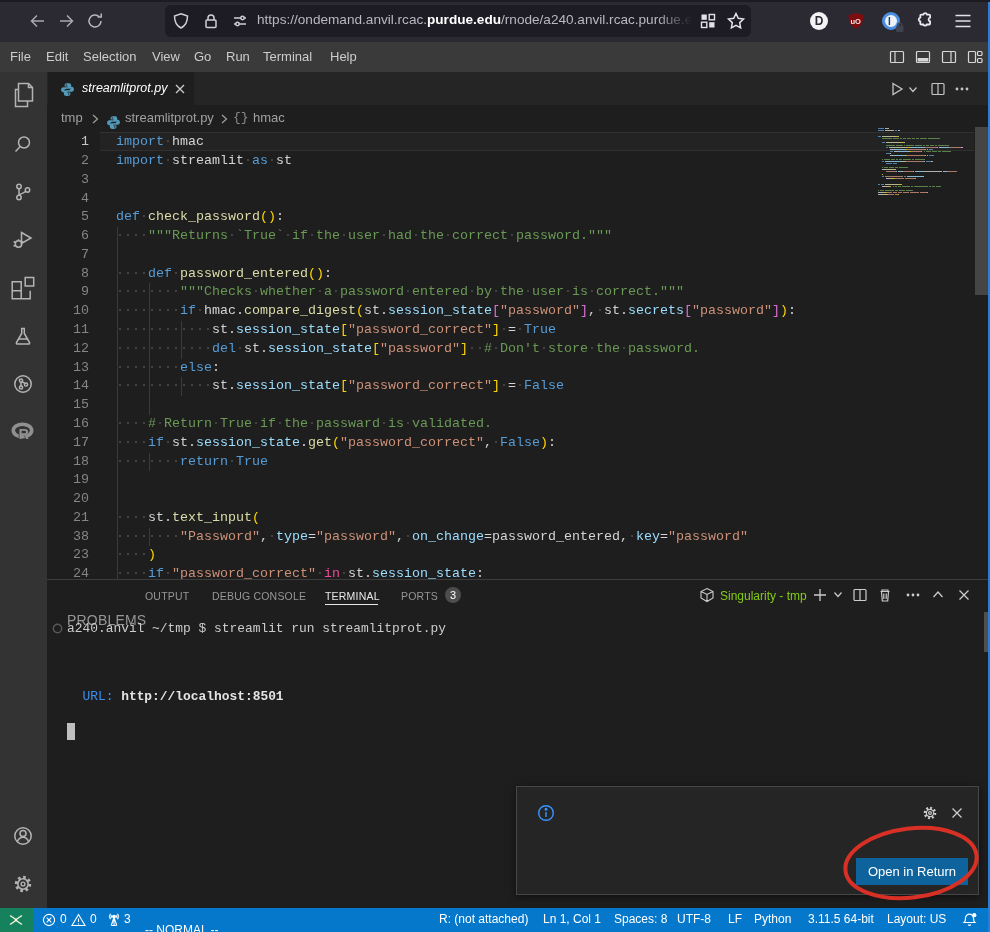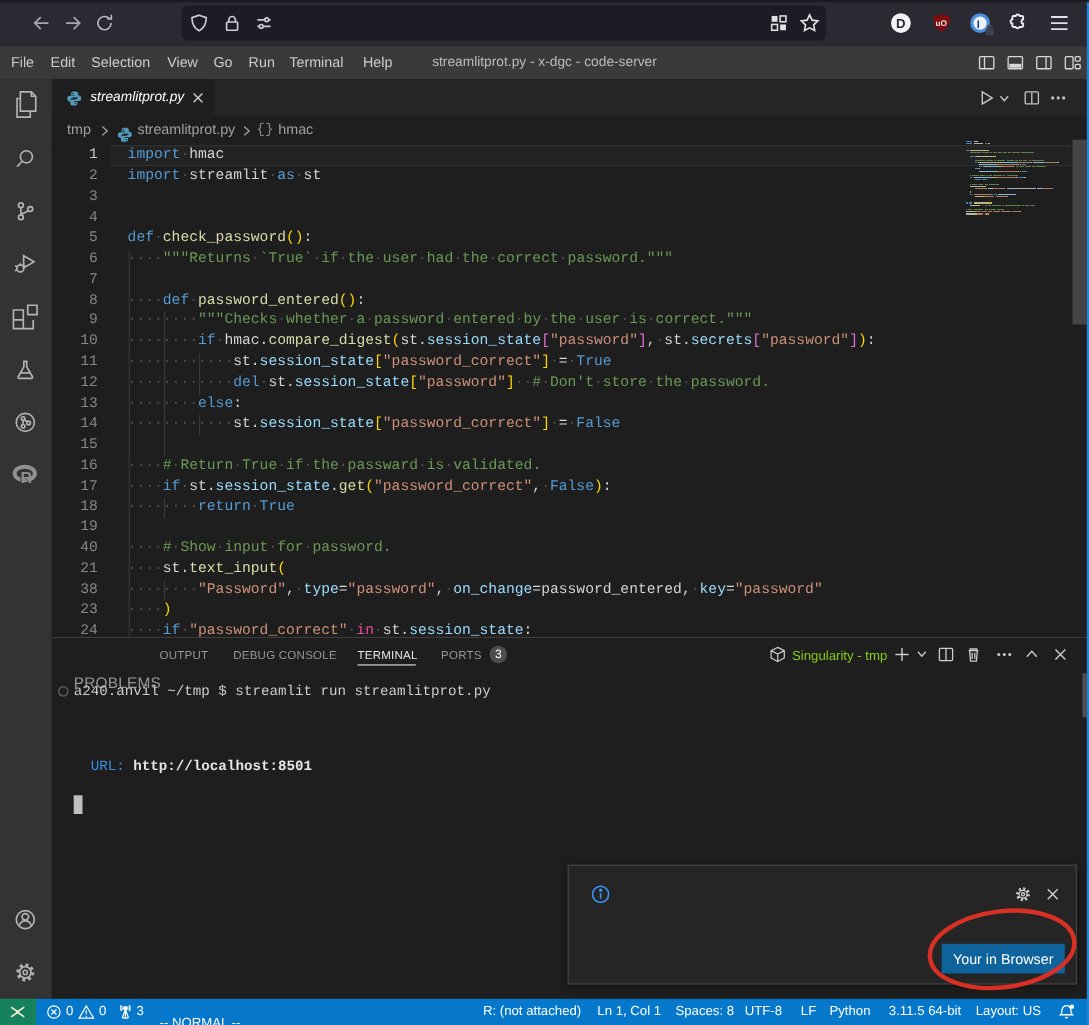--- a/index.html
+++ b/index.html
@@ -31,20 +31,21 @@
       </svg>
 <svg class="ic" width="18" height="18" style="left:202px;top:12px" fill="none" stroke="#cfced6" stroke-width="1.5">
         <rect x="4" y="8" width="10" height="7.5" rx="1"></rect>
         <path d="M6 8 V6 a3 3 0 0 1 6 0 v2"></path>
       </svg>
 <svg class="ic" width="18" height="18" style="left:231px;top:12px" fill="none" stroke="#cfced6" stroke-width="1.5">
         <path d="M3 6 h7 M13 6 h2 M3 12 h2 M8 12 h7"></path>
         <circle cx="11.5" cy="6" r="1.7"></circle>
         <circle cx="6.5" cy="12" r="1.7"></circle>
       </svg>
+<div class="abs" style="left:257px;top:12px;font-size:13.6px;color:#b9b7c3;white-space:nowrap;width:435px;overflow:hidden;-webkit-mask-image:linear-gradient(90deg,#000 92%,transparent)">https://ondemand.anvil.rcac.<span style="color:#ffffff;font-weight:bold">purdue.edu</span>/rnode/a240.anvil.rcac.purdue.e</div>
 <svg class="ic" width="18" height="18" style="left:699px;top:12px" fill="#e2e1e6">
         <rect x="2.5" y="2.5" width="5.3" height="5.3"></rect>
         <rect x="10.2" y="2.5" width="5.3" height="5.3" fill="none" stroke="#e2e1e6" stroke-width="1.4"></rect>
         <rect x="2.5" y="10.2" width="5.3" height="5.3" fill="none" stroke="#e2e1e6" stroke-width="1.4"></rect>
         <rect x="10.2" y="10.2" width="5.3" height="5.3"></rect>
       </svg>
 <svg class="ic" width="20" height="20" style="left:726px;top:11px" fill="none" stroke="#e2e1e6" stroke-width="1.5">
         <path d="M10 2.5 l2.3 4.8 5.2 .7 -3.8 3.6 .9 5.2 -4.6 -2.5 -4.6 2.5 .9 -5.2 -3.8 -3.6 5.2 -.7 z"></path>
       </svg>
 <div class="abs" style="left:810px;top:12px;width:18px;height:18px;border-radius:50%;background:#f3f2f4"></div>
@@ -70,21 +71,20 @@
 </div>
 <div class="abs" style="left:0;top:42px;width:990px;height:30px;background:#3a3a3b;color:#cccccc;font-size:13px">
 <span class="abs" style="left:10px;top:7px">File</span>
 <span class="abs" style="left:46px;top:7px">Edit</span>
 <span class="abs" style="left:83px;top:7px">Selection</span>
 <span class="abs" style="left:152px;top:7px">View</span>
 <span class="abs" style="left:194px;top:7px">Go</span>
 <span class="abs" style="left:226px;top:7px">Run</span>
 <span class="abs" style="left:263px;top:7px">Terminal</span>
 <span class="abs" style="left:330px;top:7px">Help</span>
-<div class="abs" style="left:300px;top:7px;width:390px;text-align:center;color:#bbbbbb;font-size:12.5px">streamlitprot.py - x-dgc - code-server</div>
 <svg class="ic" width="16" height="16" style="left:889px;top:7px" fill="none" stroke="#d7d7d7" stroke-width="1.2">
         <rect x="1.5" y="2.5" width="13" height="11" rx="1"></rect>
         <path d="M6 3 v10"></path>
       </svg>
 <svg class="ic" width="16" height="16" style="left:915px;top:7px" fill="none" stroke="#d7d7d7" stroke-width="1.2">
         <rect x="1.5" y="2.5" width="13" height="11" rx="1"></rect>
         <rect x="2.6" y="9" width="10.8" height="3.6" fill="#d7d7d7" stroke="none"></rect>
       </svg>
 <svg class="ic" width="16" height="16" style="left:941px;top:7px" fill="none" stroke="#d7d7d7" stroke-width="1.2">
         <rect x="1.5" y="2.5" width="13" height="11" rx="1"></rect>
@@ -210,21 +210,21 @@
     <div class="gut" style="top:302.2px;color:#858585">10</div>
     <div class="gut" style="top:321.0px;color:#858585">11</div>
     <div class="gut" style="top:339.8px;color:#858585">12</div>
     <div class="gut" style="top:358.6px;color:#858585">13</div>
     <div class="gut" style="top:377.3px;color:#858585">14</div>
     <div class="gut" style="top:396.1px;color:#858585">15</div>
     <div class="gut" style="top:414.9px;color:#858585">16</div>
     <div class="gut" style="top:433.7px;color:#858585">17</div>
     <div class="gut" style="top:452.5px;color:#858585">18</div>
     <div class="gut" style="top:471.2px;color:#858585">19</div>
-    <div class="gut" style="top:490.0px;color:#858585">40</div>
+    <div class="gut" style="top:490.0px;color:#858585">20</div>
     <div class="gut" style="top:508.8px;color:#858585">21</div>
     <div class="gut" style="top:527.6px;color:#858585">38</div>
     <div class="gut" style="top:546.4px;color:#858585">23</div>
     <div class="gut" style="top:565.1px;color:#858585">24</div>
     <div class="cl" style="top:133.2px"><b style="color:#569cd6">import</b><i>·</i><b style="color:#d4d4d4">hmac</b></div>
     <div class="cl" style="top:152.0px"><b style="color:#569cd6">import</b><i>·</i><b style="color:#d4d4d4">streamlit</b><i>·</i><b style="color:#569cd6">as</b><i>·</i><b style="color:#d4d4d4">st</b></div>
     <div class="cl" style="top:170.8px"></div>
     <div class="cl" style="top:189.5px"></div>
     <div class="cl" style="top:208.3px"><b style="color:#569cd6">def</b><i>·</i><b style="color:#dcdcaa">check_password</b><b style="color:#ffd700">()</b><b style="color:#d4d4d4">:</b></div>
     <div class="cl" style="top:227.1px"><i>·</i><i>·</i><i>·</i><i>·</i><b style="color:#6a9955">"""Returns</b><i>·</i><b style="color:#6a9955">`True`</b><i>·</i><b style="color:#6a9955">if</b><i>·</i><b style="color:#6a9955">the</b><i>·</i><b style="color:#6a9955">user</b><i>·</i><b style="color:#6a9955">had</b><i>·</i><b style="color:#6a9955">the</b><i>·</i><b style="color:#6a9955">correct</b><i>·</i><b style="color:#6a9955">password."""</b></div>
@@ -234,21 +234,20 @@
     <div class="cl" style="top:302.2px"><i>·</i><i>·</i><i>·</i><i>·</i><i>·</i><i>·</i><i>·</i><i>·</i><b style="color:#569cd6">if</b><i>·</i><b style="color:#d4d4d4">hmac.</b><b style="color:#dcdcaa">compare_digest</b><b style="color:#ffd700">(</b><b style="color:#d4d4d4">st.</b><b style="color:#9cdcfe">session_state</b><b style="color:#da70d6">[</b><b style="color:#ce9178">"password"</b><b style="color:#da70d6">]</b><b style="color:#d4d4d4">,</b><i>·</i><b style="color:#d4d4d4">st.</b><b style="color:#9cdcfe">secrets</b><b style="color:#da70d6">[</b><b style="color:#ce9178">"password"</b><b style="color:#da70d6">]</b><b style="color:#ffd700">)</b><b style="color:#d4d4d4">:</b></div>
     <div class="cl" style="top:321.0px"><i>·</i><i>·</i><i>·</i><i>·</i><i>·</i><i>·</i><i>·</i><i>·</i><i>·</i><i>·</i><i>·</i><i>·</i><b style="color:#d4d4d4">st.</b><b style="color:#9cdcfe">session_state</b><b style="color:#ffd700">[</b><b style="color:#ce9178">"password_correct"</b><b style="color:#ffd700">]</b><i>·</i><b style="color:#d4d4d4">=</b><i>·</i><b style="color:#569cd6">True</b></div>
     <div class="cl" style="top:339.8px"><i>·</i><i>·</i><i>·</i><i>·</i><i>·</i><i>·</i><i>·</i><i>·</i><i>·</i><i>·</i><i>·</i><i>·</i><b style="color:#569cd6">del</b><i>·</i><b style="color:#d4d4d4">st.</b><b style="color:#9cdcfe">session_state</b><b style="color:#ffd700">[</b><b style="color:#ce9178">"password"</b><b style="color:#ffd700">]</b><i>·</i><i>·</i><b style="color:#6a9955">#</b><i>·</i><b style="color:#6a9955">Don't</b><i>·</i><b style="color:#6a9955">store</b><i>·</i><b style="color:#6a9955">the</b><i>·</i><b style="color:#6a9955">password.</b></div>
     <div class="cl" style="top:358.6px"><i>·</i><i>·</i><i>·</i><i>·</i><i>·</i><i>·</i><i>·</i><i>·</i><b style="color:#569cd6">else</b><b style="color:#d4d4d4">:</b></div>
     <div class="cl" style="top:377.3px"><i>·</i><i>·</i><i>·</i><i>·</i><i>·</i><i>·</i><i>·</i><i>·</i><i>·</i><i>·</i><i>·</i><i>·</i><b style="color:#d4d4d4">st.</b><b style="color:#9cdcfe">session_state</b><b style="color:#ffd700">[</b><b style="color:#ce9178">"password_correct"</b><b style="color:#ffd700">]</b><i>·</i><b style="color:#d4d4d4">=</b><i>·</i><b style="color:#569cd6">False</b></div>
     <div class="cl" style="top:396.1px"></div>
     <div class="cl" style="top:414.9px"><i>·</i><i>·</i><i>·</i><i>·</i><b style="color:#6a9955">#</b><i>·</i><b style="color:#6a9955">Return</b><i>·</i><b style="color:#6a9955">True</b><i>·</i><b style="color:#6a9955">if</b><i>·</i><b style="color:#6a9955">the</b><i>·</i><b style="color:#6a9955">passward</b><i>·</i><b style="color:#6a9955">is</b><i>·</i><b style="color:#6a9955">validated.</b></div>
     <div class="cl" style="top:433.7px"><i>·</i><i>·</i><i>·</i><i>·</i><b style="color:#569cd6">if</b><i>·</i><b style="color:#d4d4d4">st.</b><b style="color:#9cdcfe">session_state</b><b style="color:#d4d4d4">.</b><b style="color:#dcdcaa">get</b><b style="color:#ffd700">(</b><b style="color:#ce9178">"password_correct"</b><b style="color:#d4d4d4">,</b><i>·</i><b style="color:#569cd6">False</b><b style="color:#ffd700">)</b><b style="color:#d4d4d4">:</b></div>
     <div class="cl" style="top:452.5px"><i>·</i><i>·</i><i>·</i><i>·</i><i>·</i><i>·</i><i>·</i><i>·</i><b style="color:#569cd6">return</b><i>·</i><b style="color:#569cd6">True</b></div>
     <div class="cl" style="top:471.2px"></div>
-    <div class="cl" style="top:490.0px"><i>·</i><i>·</i><i>·</i><i>·</i><b style="color:#6a9955">#</b><i>·</i><b style="color:#6a9955">Show</b><i>·</i><b style="color:#6a9955">input</b><i>·</i><b style="color:#6a9955">for</b><i>·</i><b style="color:#6a9955">password.</b></div>
     <div class="cl" style="top:508.8px"><i>·</i><i>·</i><i>·</i><i>·</i><b style="color:#d4d4d4">st.</b><b style="color:#dcdcaa">text_input</b><b style="color:#ffd700">(</b></div>
     <div class="cl" style="top:527.6px"><i>·</i><i>·</i><i>·</i><i>·</i><i>·</i><i>·</i><i>·</i><i>·</i><b style="color:#ce9178">"Password"</b><b style="color:#d4d4d4">,</b><i>·</i><b style="color:#9cdcfe">type</b><b style="color:#d4d4d4">=</b><b style="color:#ce9178">"password"</b><b style="color:#d4d4d4">,</b><i>·</i><b style="color:#9cdcfe">on_change</b><b style="color:#d4d4d4">=</b><b style="color:#d4d4d4">password_entered</b><b style="color:#d4d4d4">,</b><i>·</i><b style="color:#9cdcfe">key</b><b style="color:#d4d4d4">=</b><b style="color:#ce9178">"password"</b></div>
     <div class="cl" style="top:546.4px"><i>·</i><i>·</i><i>·</i><i>·</i><b style="color:#ffd700">)</b></div>
     <div class="cl" style="top:565.1px"><i>·</i><i>·</i><i>·</i><i>·</i><b style="color:#569cd6">if</b><i>·</i><b style="color:#ce9178">"password_correct"</b><i>·</i><b style="color:#ec4899">in</b><i>·</i><b style="color:#d4d4d4">st.</b><b style="color:#9cdcfe">session_state</b><b style="color:#d4d4d4">:</b></div>
 <svg width="88" height="96" style="position:absolute;left:878px;top:128px" shape-rendering="crispEdges" opacity="0.8">
       <rect x="0" y="0" width="6" height="1" fill="#569cd6"></rect>
       <rect x="7" y="0" width="4" height="1" fill="#d4d4d4"></rect>
       <rect x="0" y="2" width="6" height="1" fill="#569cd6"></rect>
       <rect x="7" y="2" width="9" height="1" fill="#d4d4d4"></rect>
       <rect x="17" y="2" width="2" height="1" fill="#569cd6"></rect>
@@ -506,20 +505,20 @@
         <circle cx="9" cy="5.3" r="0.8" fill="#3794ff"></circle>
       </svg>
 <svg class="ic" width="16" height="16" style="left:405px;top:18px" fill="none" stroke="#cccccc" stroke-width="1.2">
         <circle cx="8" cy="8" r="5" stroke-width="2.6" stroke-dasharray="1.9 1.95"></circle>
         <circle cx="8" cy="8" r="3.6" stroke-width="1.2"></circle>
         <circle cx="8" cy="8" r="1.4"></circle>
       </svg>
 <svg class="ic" width="14" height="14" style="left:433px;top:19px" stroke="#cccccc" stroke-width="1.3">
         <path d="M2.5 2.5 L11.5 11.5 M11.5 2.5 L2.5 11.5"></path>
       </svg>
-<div class="abs" style="left:339px;top:71px;width:112px;height:27px;background:#0e639c;color:#ffffff;font-size:13px;text-align:center;line-height:27px">Your in Browser</div>
+<div class="abs" style="left:339px;top:71px;width:112px;height:27px;background:#0e639c;color:#ffffff;font-size:13px;text-align:center;line-height:27px">Open in Return</div>
 </div>
 <svg class="ic" width="990" height="932" style="left:0;top:0;pointer-events:none">
       <g fill="none" stroke="#d93025" stroke-width="4">
         <ellipse cx="911" cy="863" rx="66" ry="34.5" transform="rotate(-7 911 863)"></ellipse>
       </g>
     </svg>
 <div class="abs" style="left:988px;top:2px;width:2px;height:930px;background:#2480d8"></div>
 </div>
 </body></html>

